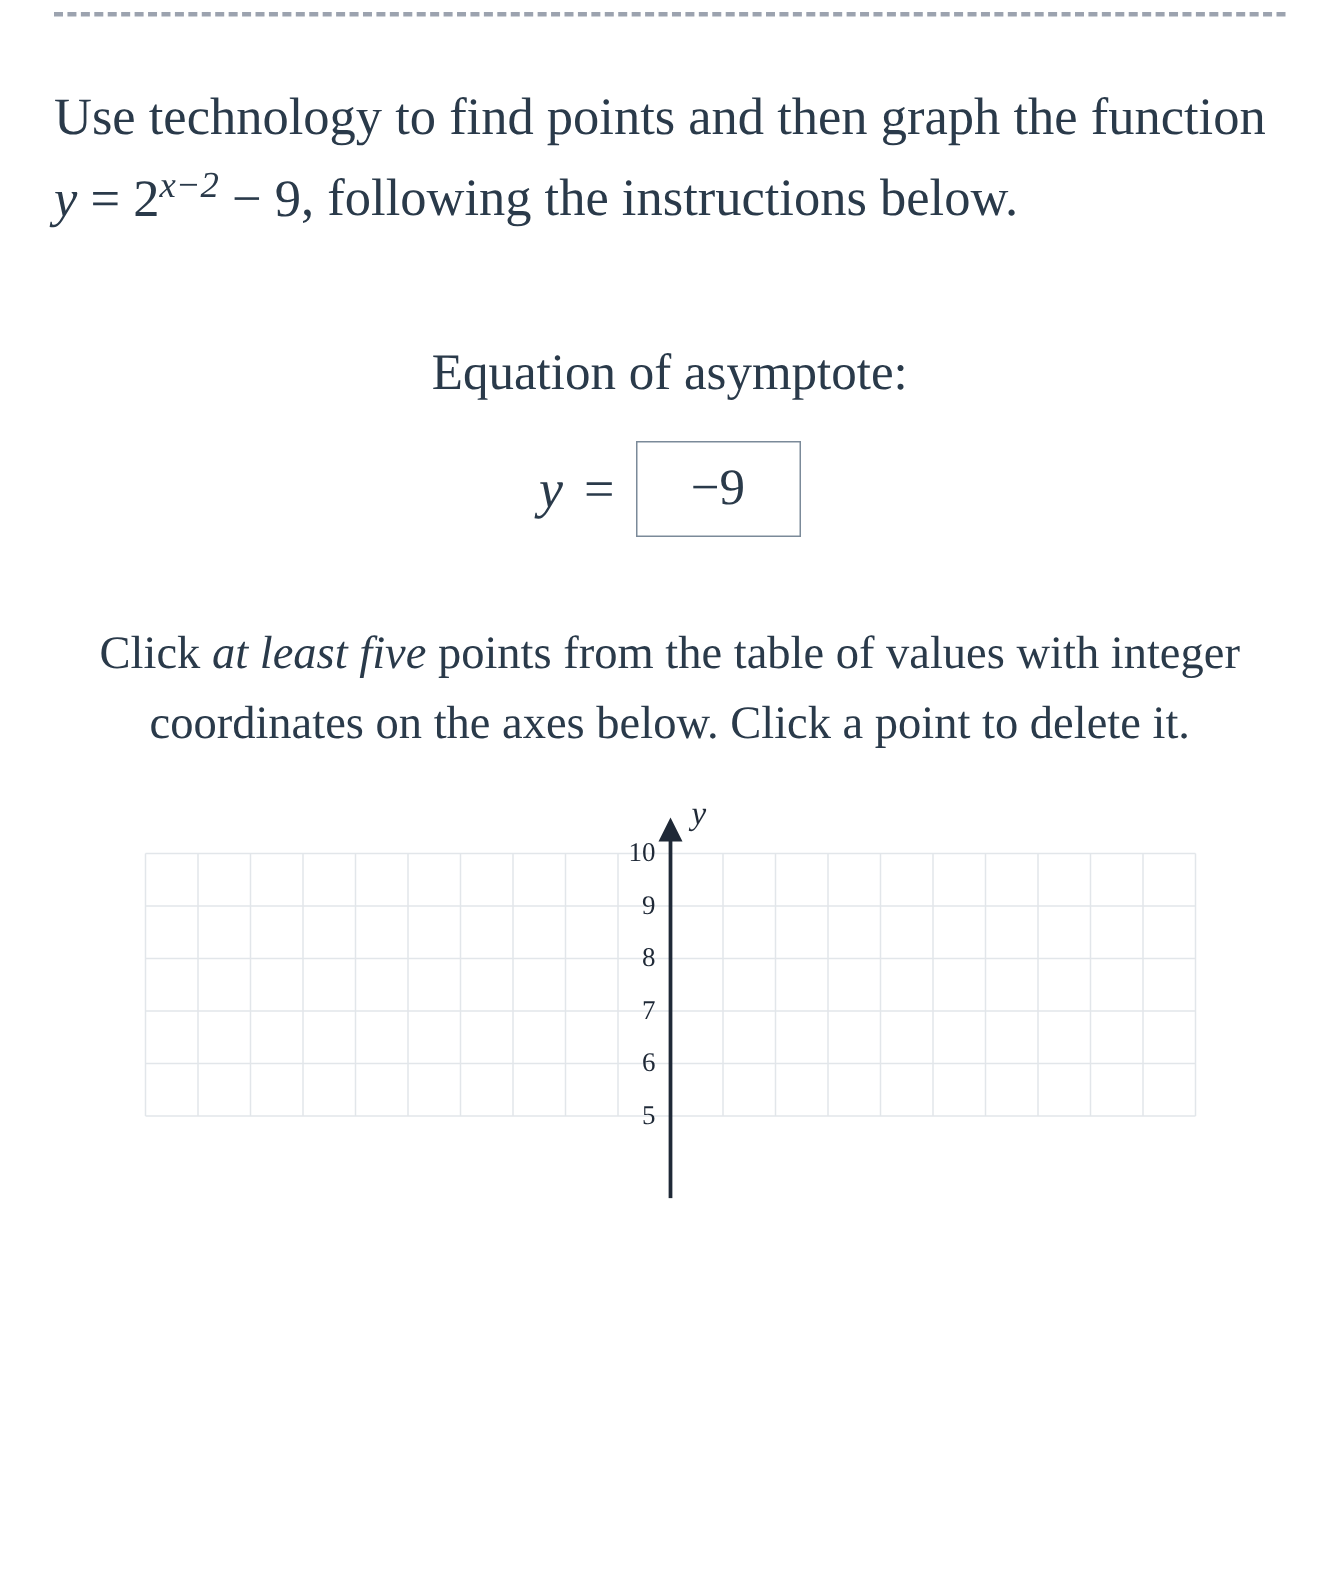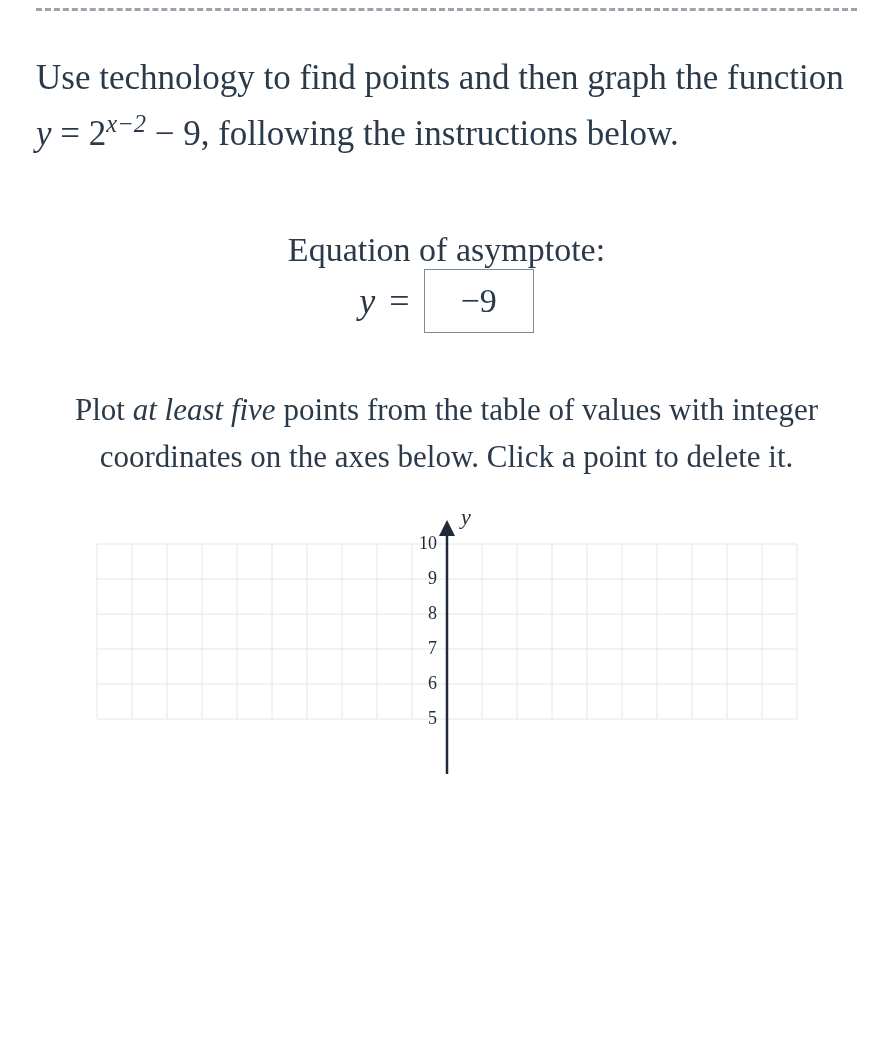--- a/index.html
+++ b/index.html
@@ -43,20 +43,21 @@
     vertical-align: super;
     font-style: italic;
   }
   .asymptote {
     text-align: center;
     margin-bottom: 30px;
   }
   .asymptote-label {
     font-size: 34px;
     color: #2a3a4a;
+    margin-bottom: 26px;
   }
   .asymptote-row {
     display: inline-flex;
     align-items: center;
     gap: 14px;
     font-size: 36px;
   }
   .asymptote-row .yvar {
     font-style: italic;
     font-family: 'Times New Roman', Georgia, serif;
@@ -134,21 +135,21 @@
   <div class="asymptote">
     <div class="asymptote-label">Equation of asymptote:</div>
     <div class="asymptote-row">
       <span class="yvar">y</span>
       <span class="equals">=</span>
       <input class="asymptote-input" type="text" value="−9" style="">
     </div>
   </div>
 
   <div class="plot-instructions">
-    <span>Plot </span><em>at least five</em><span> points from the table of values with integer coordinates on the axes below. Click a point to delete it.</span>
+    <span>Click </span><em>at least five</em><span> points from the table of values with integer coordinates on the axes below. Click a point to delete it.</span>
   </div>
 
   <div class="chart-area">
     <svg id="graph-svg" width="760" height="280" viewBox="0 0 760 280">
         <line x1="30" y1="225" x2="730" y2="225" class="grid-line"></line>
         <line x1="30" y1="190" x2="730" y2="190" class="grid-line"></line>
         <line x1="30" y1="155" x2="730" y2="155" class="grid-line"></line>
         <line x1="30" y1="120" x2="730" y2="120" class="grid-line"></line>
         <line x1="30" y1="85" x2="730" y2="85" class="grid-line"></line>
         <line x1="30" y1="50" x2="730" y2="50" class="grid-line"></line>

